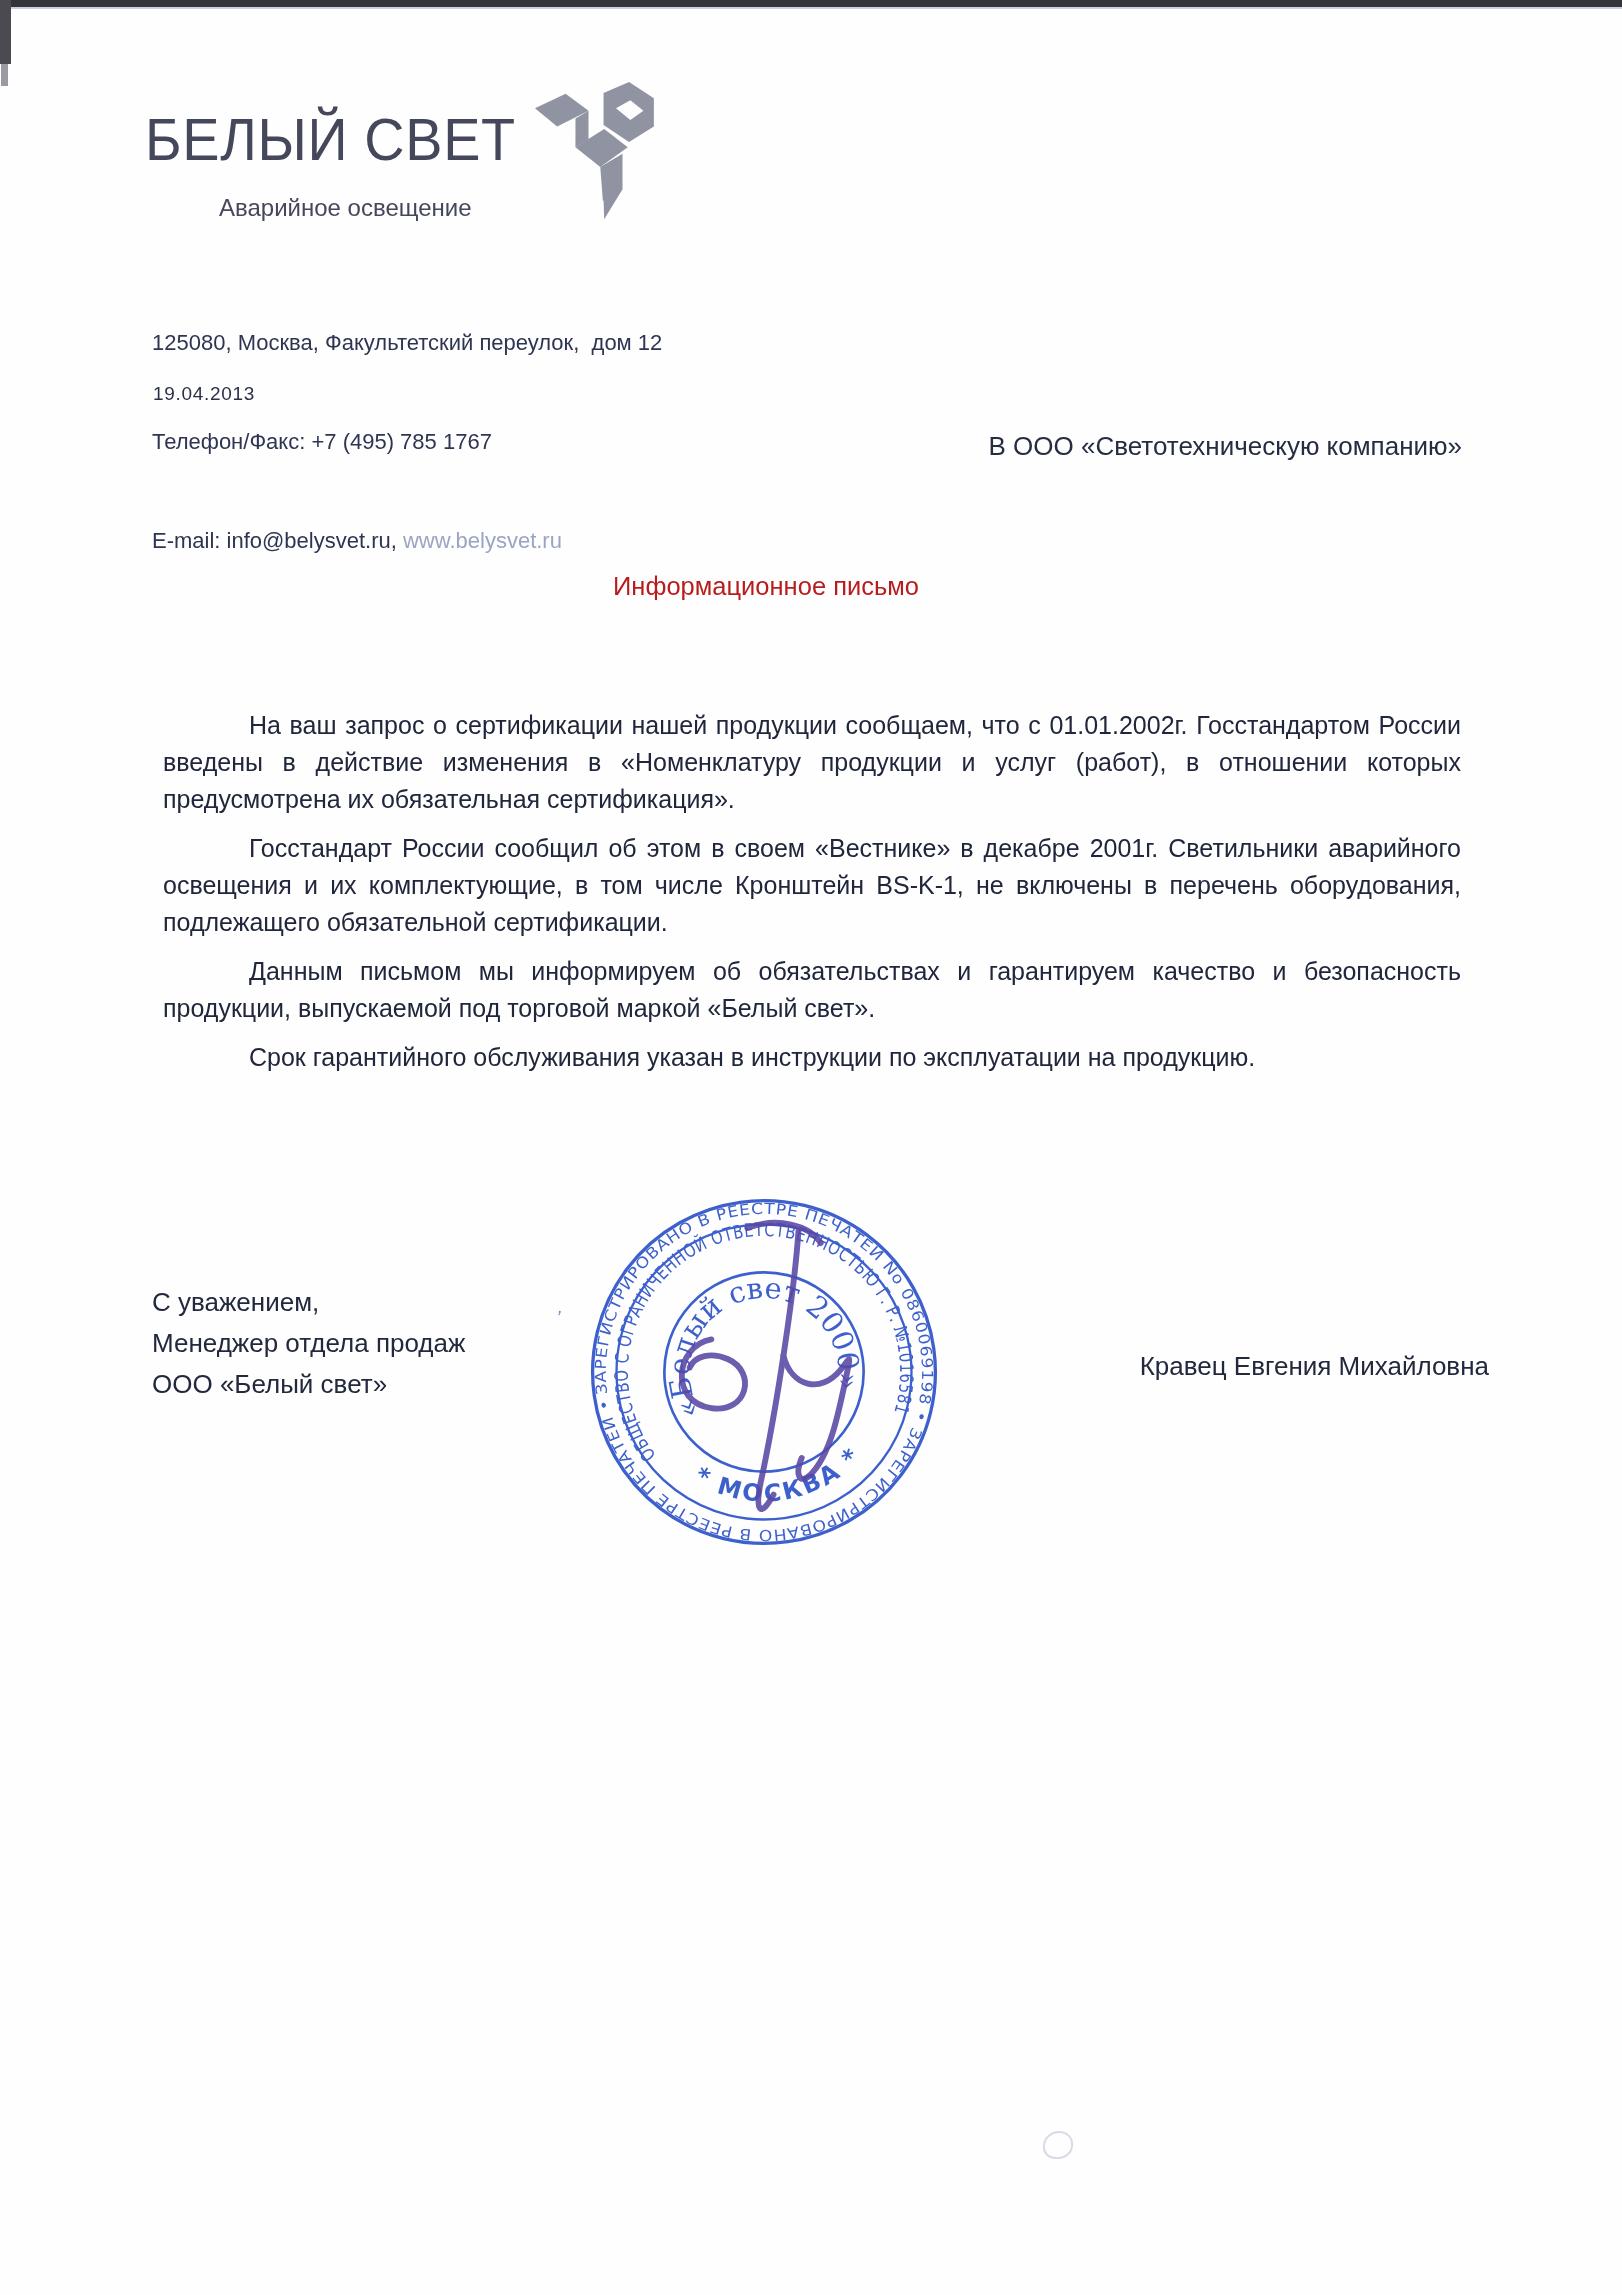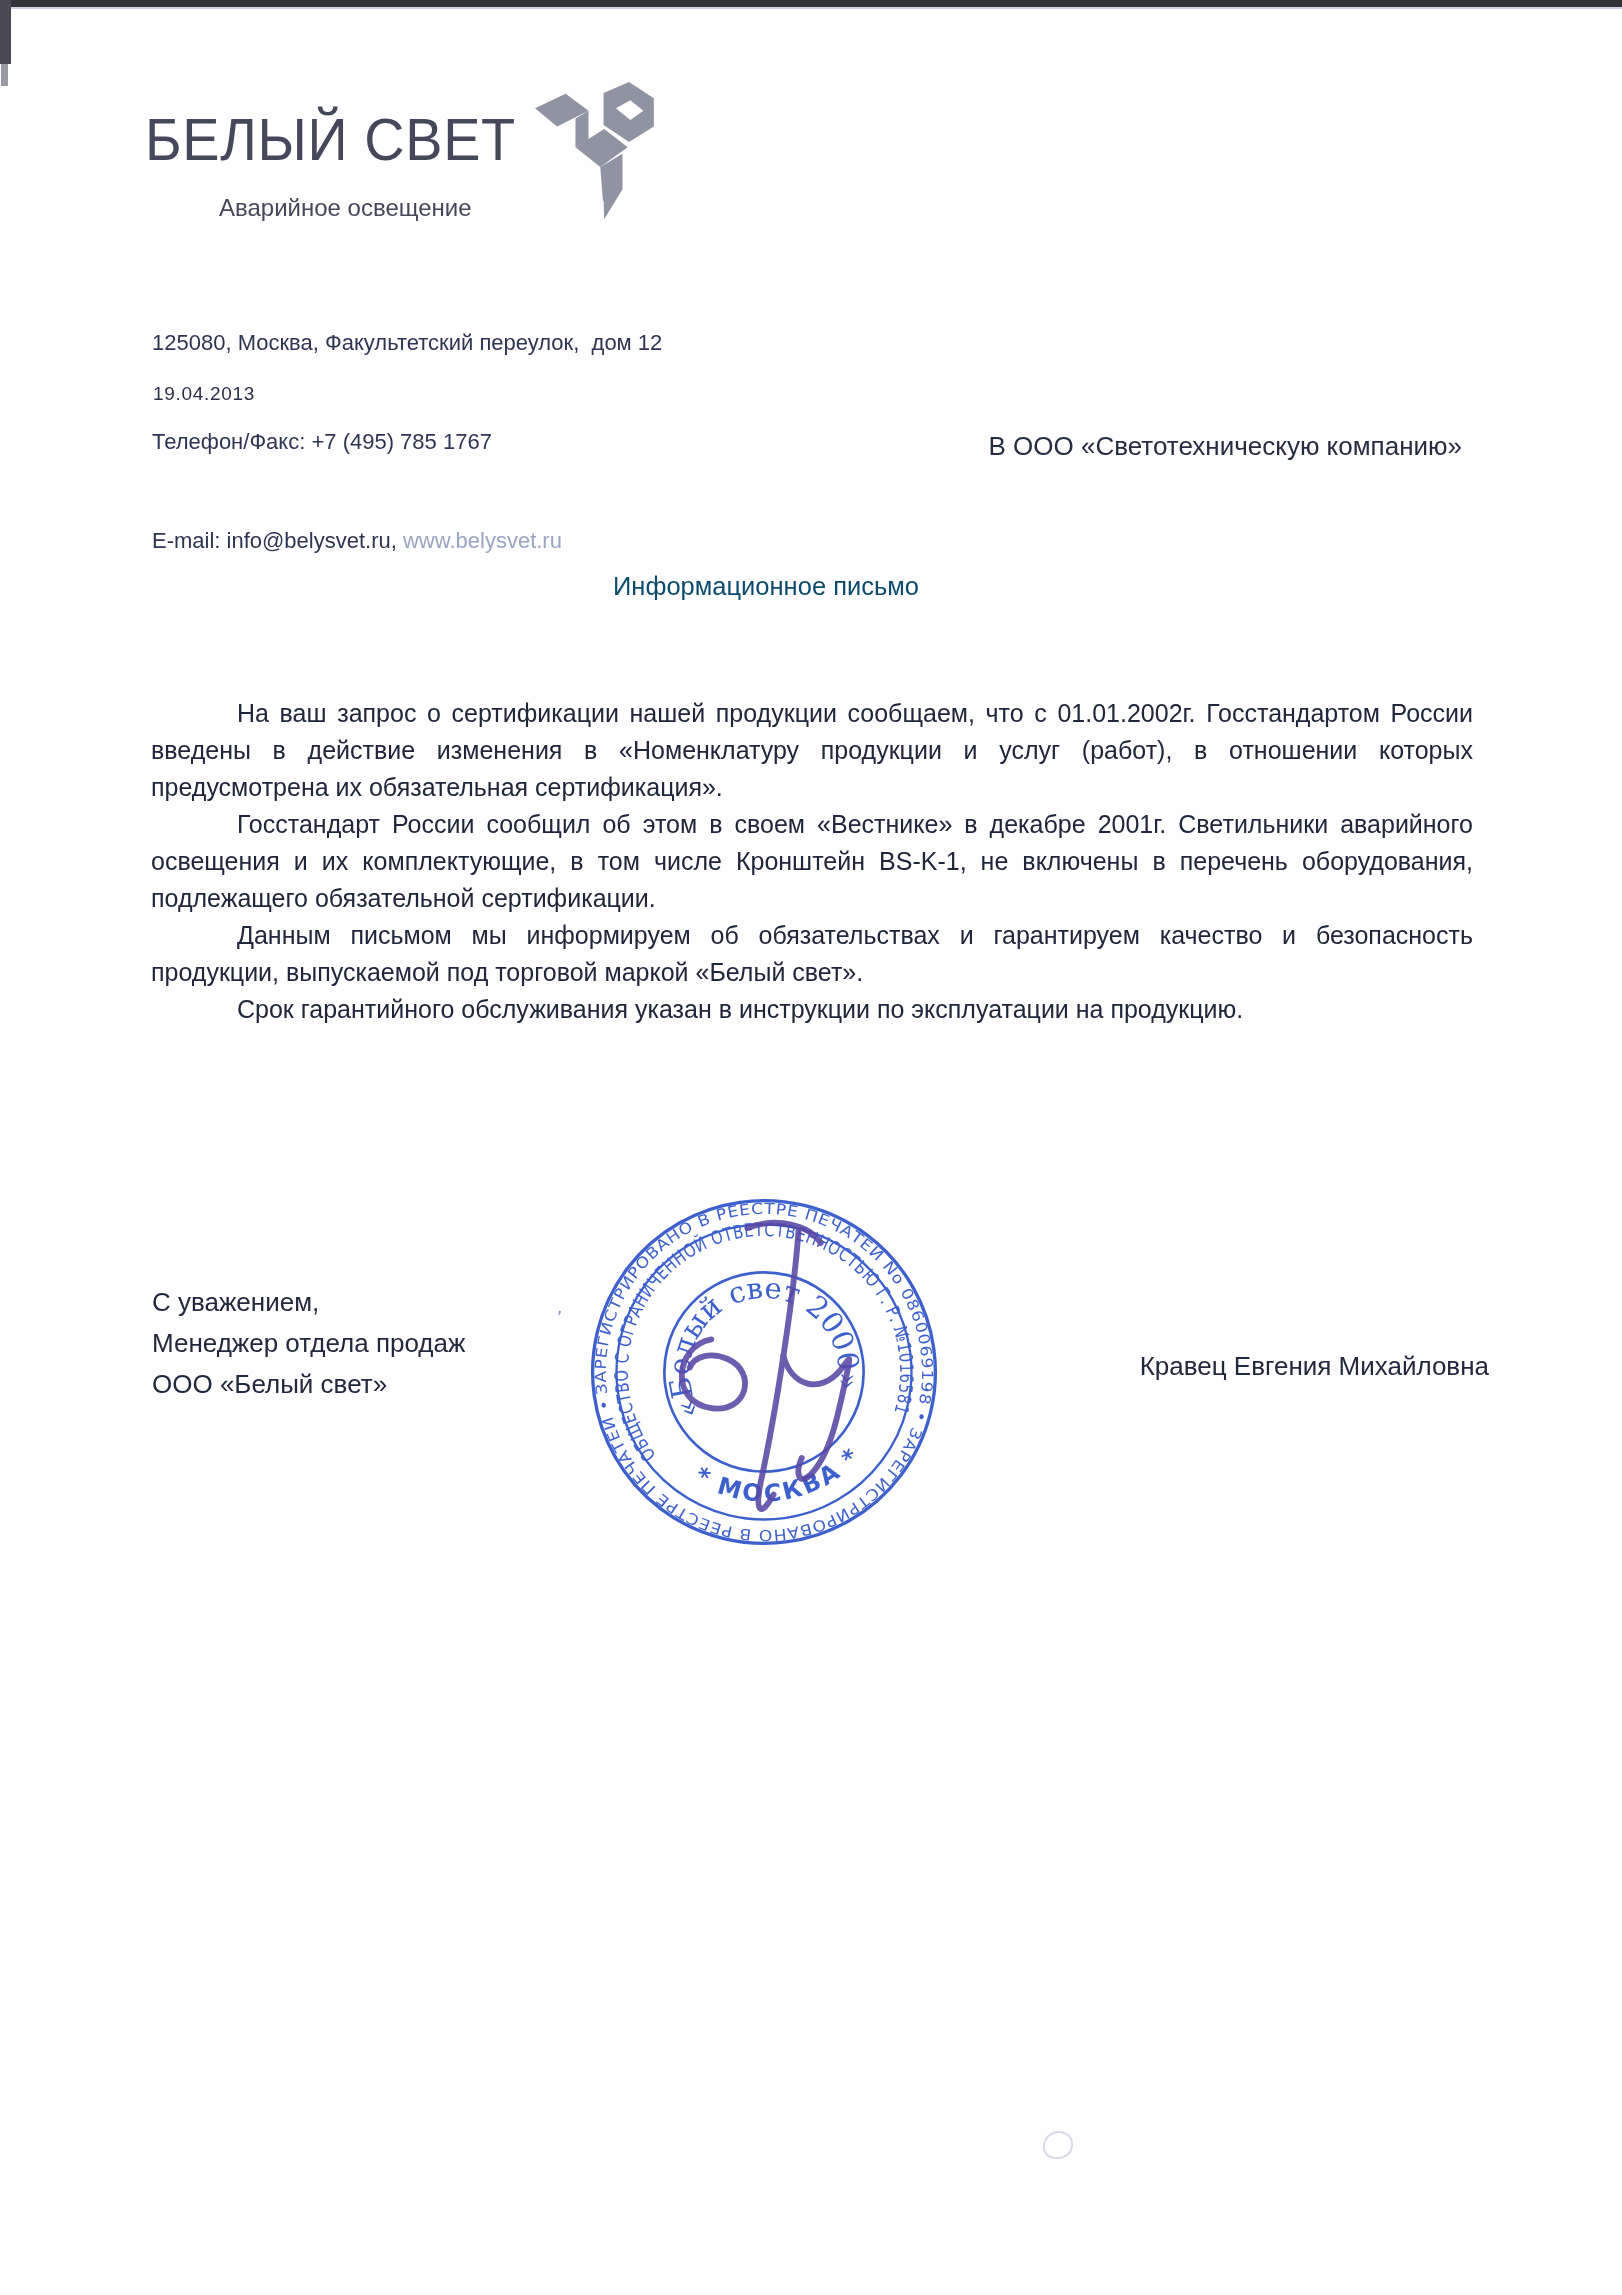--- a/index.html
+++ b/index.html
@@ -41,28 +41,28 @@
 
   .date-line{position:absolute;left:153px;top:383px;font-size:19px;color:#2a3048;letter-spacing:0.7px;}
 
   .recipient{
     position:absolute;left:0;top:431px;width:1462px;
     text-align:right;font-size:26px;color:#262c42;white-space:nowrap;
   }
 
   .doc-title{
     position:absolute;left:151px;top:572px;width:1230px;
-    text-align:center;font-size:25.5px;color:#0c4a6e;
+    text-align:center;font-size:25.5px;color:#b91c1c;
   }
 
   .body-text{
     position:absolute;left:151px;top:695px;width:1322px;
     font-size:25px;line-height:37px;text-align:justify;color:#20263b;
   }
-  .body-text p{margin:0;text-indent:86px;}
+  .body-text p{margin:12px;text-indent:86px;}
 
   .closing{
     position:absolute;left:152px;top:1269px;width:1322px;
     font-size:26px;line-height:41px;color:#22283d;margin-top:13px;
   }
   .signer-name{
     position:absolute;right:170px;top:1351px;
     font-size:26px;color:#22283d;white-space:nowrap;
   }
 

